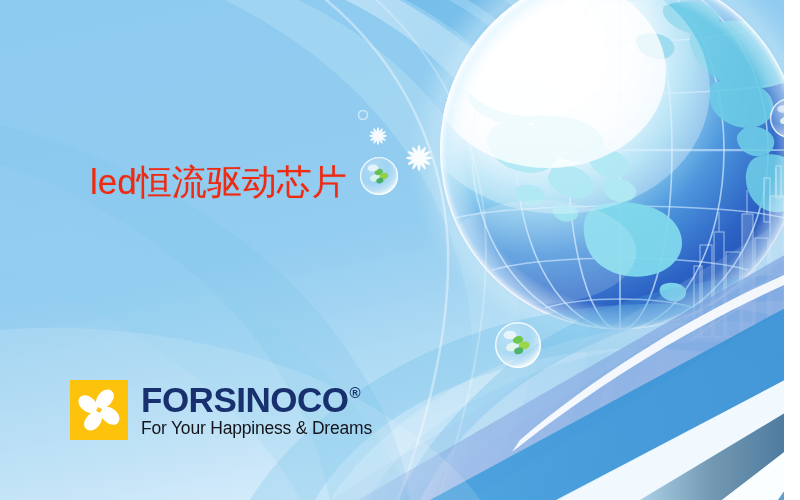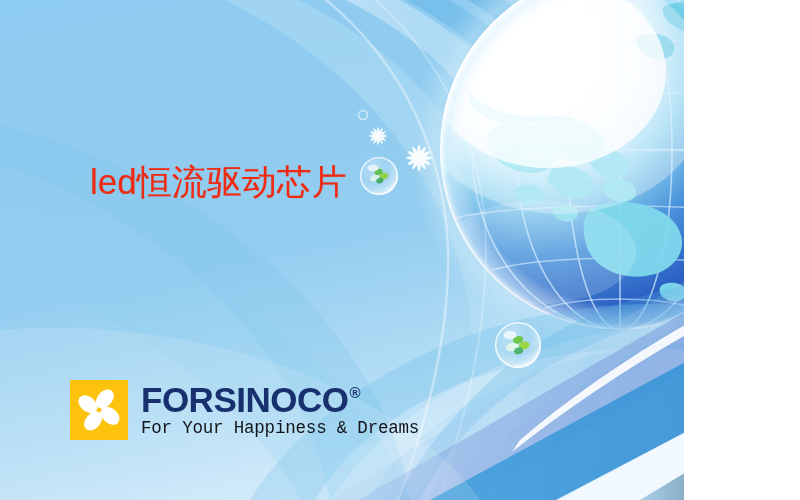--- a/index.html
+++ b/index.html
@@ -2,21 +2,21 @@
 <html><head>
 <meta charset="utf-8">
 <style>
   html, body {
     margin: 0;
     padding: 0;
     background: #ffffff;
   }
   #poster {
     position: relative;
-    width: 684px;
+    width: 784px;
     height: 500px;
     overflow: hidden;
     font-family: "Liberation Sans", sans-serif;
     background: #8fcbf0;
   }
   #bg-art {
     position: absolute;
     left: 0; top: 0;
     width: 800px;
     height: 500px;
@@ -83,21 +83,21 @@
     align-items: flex-start;
   }
   .logo-reg {
     font-size: 15px;
     line-height: 1;
     margin-top: 2px;
     margin-left: 1px;
     font-weight: bold;
   }
   .logo-tagline {
-    font-family: Liberation Mono, monospace;
+    font-family: Liberation Sans, sans-serif;
     font-size: 17.5px;
     color: #14141c;
     letter-spacing: -0.2px;
     margin-top: 1px;
     white-space: nowrap;
   }
 </style>
 </head>
 <body>
 

